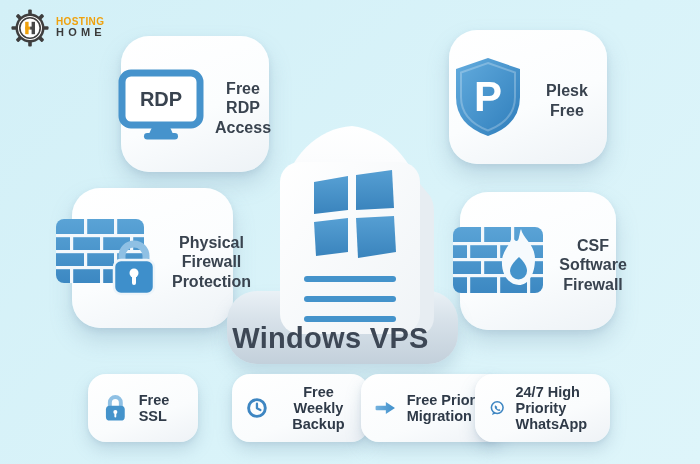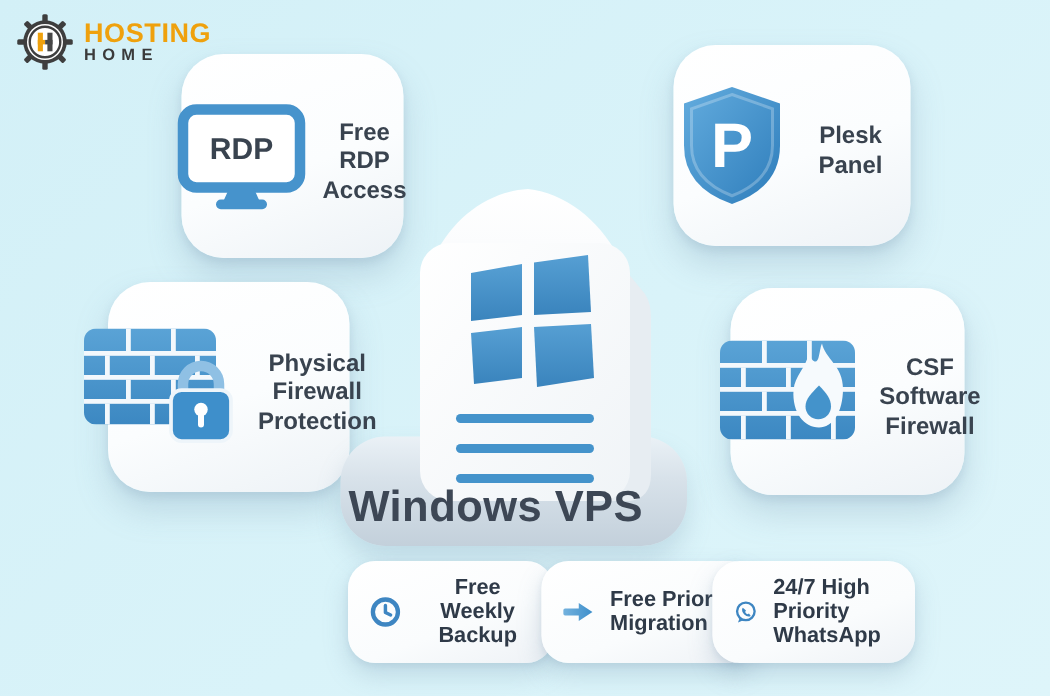--- a/index.html
+++ b/index.html
@@ -6,39 +6,39 @@
   *{box-sizing:border-box;}
   .stage{
     position:relative;width:700px;height:464px;overflow:hidden;
     background:linear-gradient(135deg,#d3f0f7 0%,#d9f3f9 55%,#def5fa 100%);
     font-family:"Liberation Sans","DejaVu Sans",sans-serif;color:#36404e;
   }
 
   
   .logo{position:absolute;left:10px;top:8px;display:flex;align-items:center;gap:6px;}
   .logo-text{display:flex;flex-direction:column;line-height:1.05;}
-  .logo-top{font-size:18px;font-weight:800;color:#efa10d;letter-spacing:.4px;}
+  .logo-top{font-size:10px;font-weight:800;color:#efa10d;letter-spacing:.4px;}
   .logo-bottom{font-size:11px;font-weight:800;color:#3b3b3b;letter-spacing:4.2px;}
 
   
   .card{
     position:absolute;border-radius:28px;
     background:linear-gradient(160deg,#ffffff 0%,#fbfdfe 55%,#edf2f6 100%);
     box-shadow:0 12px 22px rgba(120,150,175,.28),0 3px 6px rgba(120,150,175,.18);
     display:flex;flex-direction:row;align-items:center;justify-content:center;
   }
   .card .icon-wrap{display:flex;align-items:center;justify-content:center;}
   .card .label{
     font-size:16px;font-weight:700;color:#39434f;text-align:center;
     line-height:1.22;margin-top:8px;padding:0 6px;
   }
   .card-rdp{left:121px;top:36px;width:148px;height:136px;}
   .card-plesk{left:449px;top:30px;width:158px;height:134px;}
   .card-firewall{left:72px;top:188px;width:161px;height:140px;}
-  .card-csf{left:487px;top:192px;width:156px;height:138px;}
+  .card-csf{left:460px;top:192px;width:156px;height:138px;}
 
   
   .platform{
     position:absolute;left:227px;top:291px;width:231px;height:73px;border-radius:30px;
     background:linear-gradient(180deg,#eaf1f6 0%,#d8e2ea 38%,#c3d0db 100%);
     box-shadow:0 10px 16px rgba(120,150,175,.25);
   }
   .platform-label{
     position:absolute;left:215px;top:322px;width:231px;text-align:center;
     font-size:29px;font-weight:700;color:#3d4755;letter-spacing:.3px;
@@ -108,21 +108,21 @@
           <linearGradient id="shieldGrad" x1="0" y1="0" x2="1" y2="1">
             <stop offset="0" stop-color="#63acde"></stop>
               <stop offset="1" stop-color="#2e7dbb"></stop>
           </linearGradient>
         </defs>
         <path d="M39 3 L71 14 V42 Q71 70 39 81 Q7 70 7 42 V14 Z" fill="url(#shieldGrad)"></path>
         <path d="M39 8 L66 17.5 V42 Q66 65 39 75.5 Q12 65 12 42 V17.5 Z" fill="none" stroke="#ffffff" stroke-opacity=".25" stroke-width="2"></path>
         <text x="39" y="56" text-anchor="middle" font-size="42" font-weight="bold" fill="#ffffff" font-family="Liberation Sans, sans-serif">P</text>
       </svg>
     </div>
-    <div class="label">Plesk Panel</div>
+    <div class="label">Plesk Free</div>
   </div>
 
   <div class="card card-firewall">
     <div class="icon-wrap">
       <svg width="118" height="82" viewBox="0 0 118 82">
         <defs>
           <clipPath id="wallClip1">
               <rect x="8" y="2" width="88" height="64" rx="8"></rect>
             </clipPath>
           <linearGradient id="brickGrad1" x1="0" y1="0" x2="0" y2="1">
@@ -225,20 +225,29 @@
       <path d="M94 106 L132 104 L134 140 L96 146 Z" fill="url(#paneGrad)" transform="translate(8,8)"></path>
     </g>
 
     <rect x="50" y="172" width="92" height="6" rx="3" fill="#4493cb"></rect>
     <rect x="50" y="192" width="92" height="6" rx="3" fill="#4493cb"></rect>
     <rect x="50" y="212" width="92" height="6" rx="3" fill="#4493cb"></rect>
   </svg>
 
   <div class="platform-label">Windows VPS</div>
 
+  <div class="mini mini-ssl">
+    <svg width="34" height="38" viewBox="0 0 34 38">
+      <path d="M10 17 v-5 a7 7 0 0 1 14 0 v5" fill="none" stroke="#8fc0e4" stroke-width="5" stroke-linecap="round"></path>
+      <rect x="5" y="16" width="24" height="19" rx="5" fill="#4493cb"></rect>
+      <circle cx="17" cy="24" r="2.6" fill="#ffffff"></circle>
+      <rect x="15.8" y="25" width="2.4" height="6" rx="1.2" fill="#ffffff"></rect>
+    </svg>
+    <div class="mlabel">Free SSL</div>
+  </div>
 
   <div class="mini mini-backup">
     <svg width="38" height="38" viewBox="0 0 38 38">
       <circle cx="19" cy="19" r="14.5" fill="none" stroke="#3e86c2" stroke-width="5"></circle>
       <path d="M19 11.5 V19.5 L25 22.5" fill="none" stroke="#3e86c2" stroke-width="4" stroke-linecap="round" stroke-linejoin="round"></path>
     </svg>
     <div class="mlabel">Free Weekly Backup</div>
   </div>
 
   <div class="mini mini-migration">

